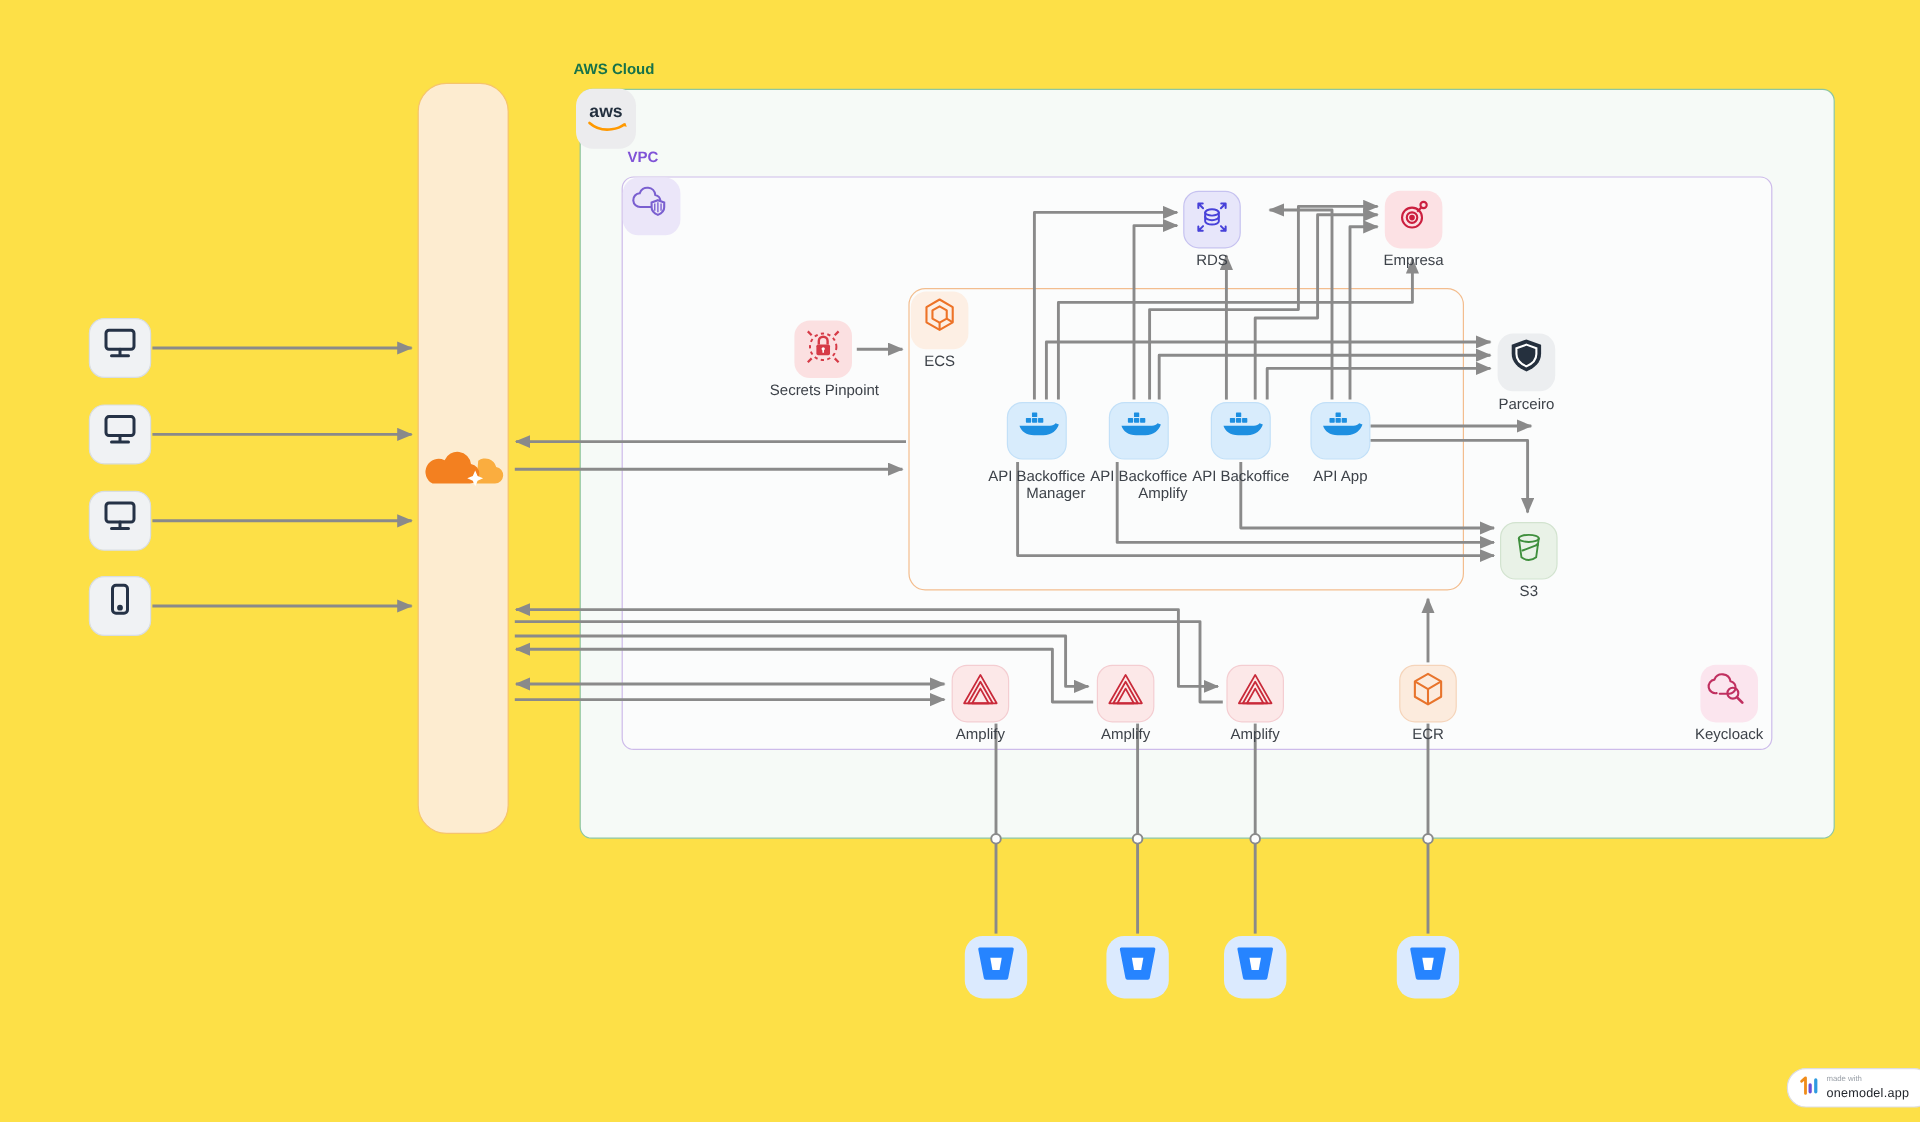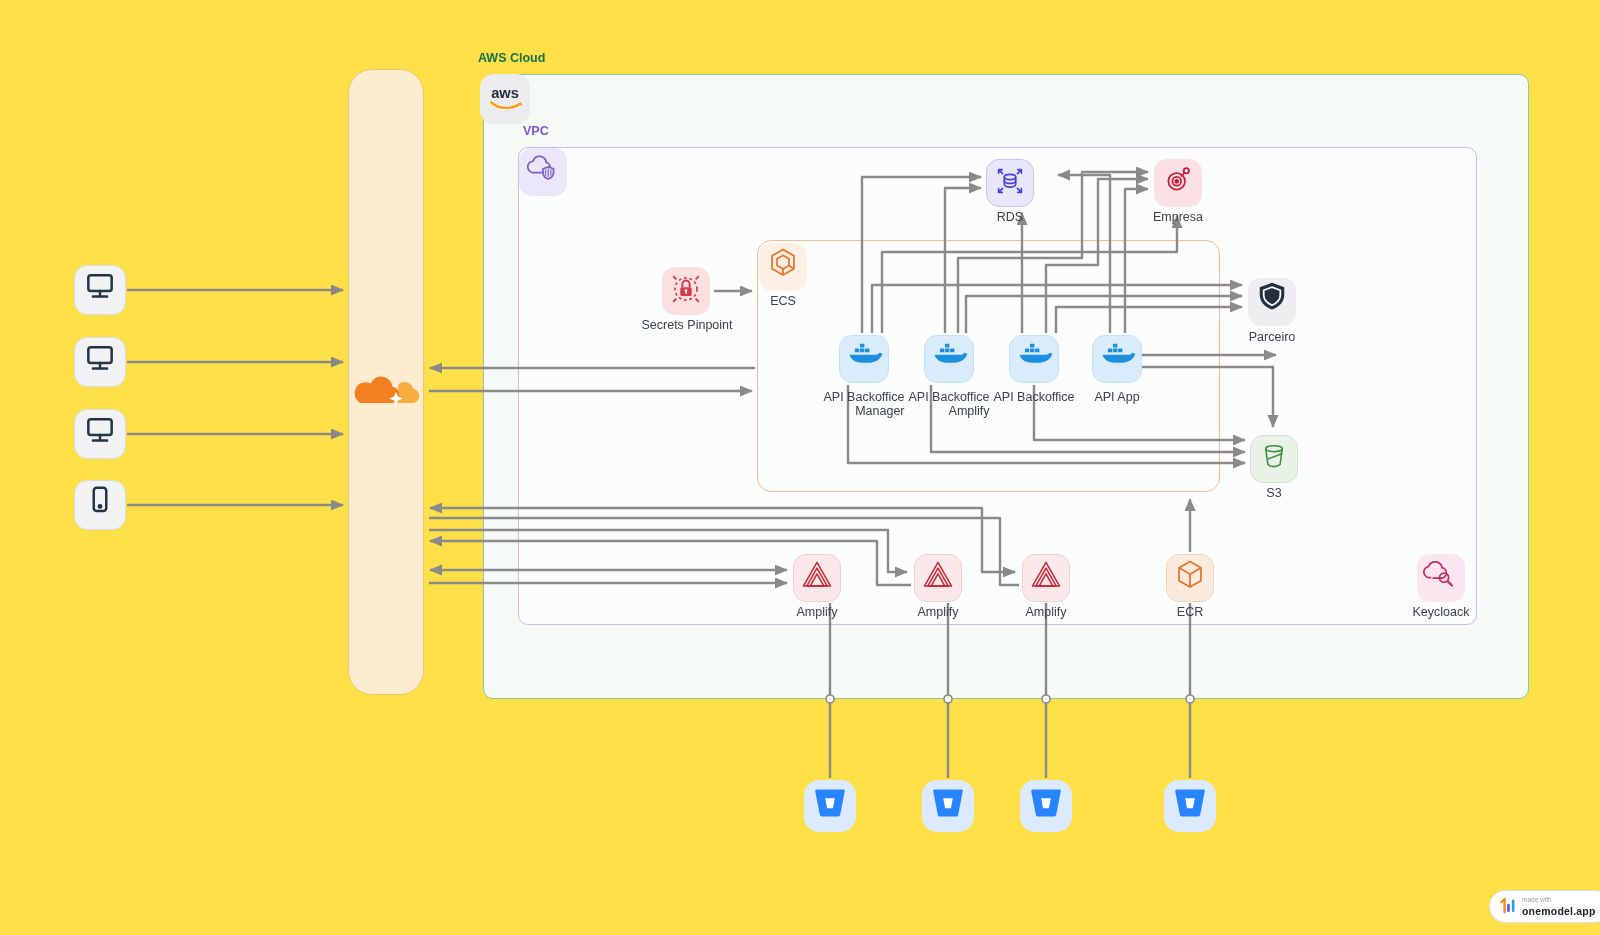--- a/index.html
+++ b/index.html
@@ -16,21 +16,21 @@
        transform:translateX(-50%);white-space:nowrap;line-height:14px;}
   .grouplbl{position:absolute;font-size:12.5px;font-weight:bold;white-space:nowrap;}
   .aws-title{color:#17724a;}
   .vpc-title{color:#8053d7;text-align:right;}
   svg.layer{position:absolute;left:0;top:0;}
   .badge{position:absolute;left:1489px;top:890px;width:101px;height:31px;background:#fff;
          border:1px solid #dddde3;border-radius:16px;display:flex;align-items:center;
          gap:5px;padding:0 10px 0 9px;}
   .badge .col{display:flex;flex-direction:column;line-height:1;}
   .badge .small{font-size:6.5px;color:#9aa0a8;margin-bottom:2px;}
-  .badge .name{font-size:10.5px;font-weight:bold;color:#22262c;letter-spacing:.2px;}
+  .badge .name{font-size:10.5px;font-weight:normal;color:#22262c;letter-spacing:.2px;}
 </style>
 </head>
 <body>
 
 <div id="stage">
 
   <div class="box lane" style="left:348px;top:69px;width:76px;height:626px;"></div>
   <div class="box awsbox" style="left:483px;top:74px;width:1046px;height:625px;"></div>
   <div class="grouplbl aws-title" style="left:478px;top:51px;">AWS Cloud</div>
   <div class="box vpcbox" style="left:518px;top:147px;width:959px;height:478px;"></div>

